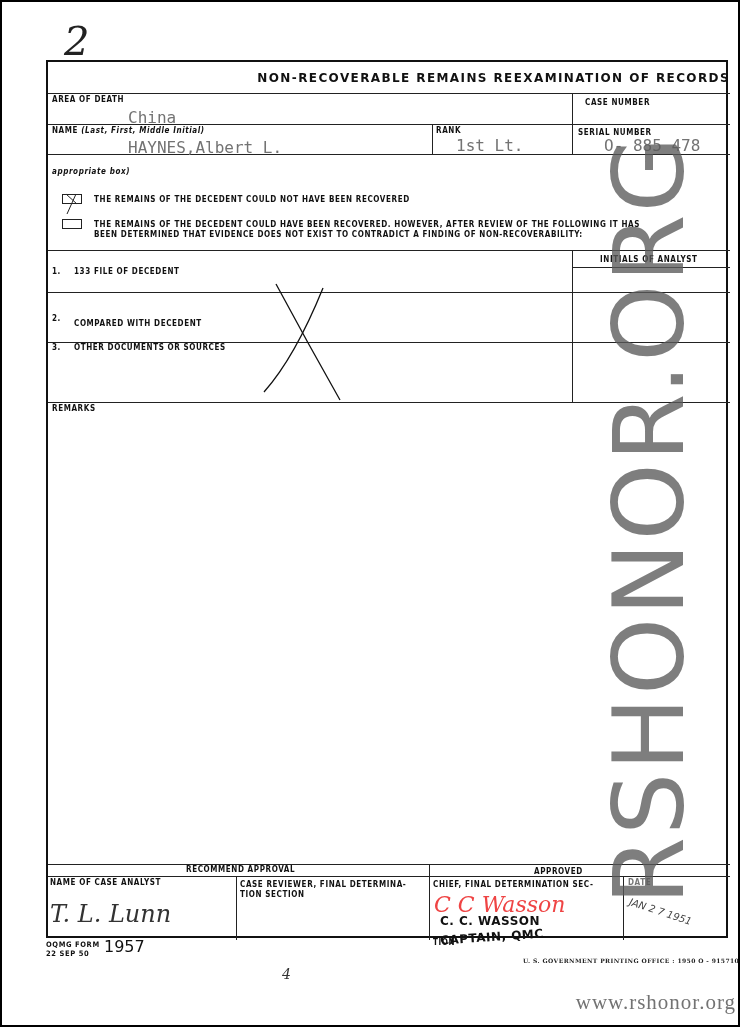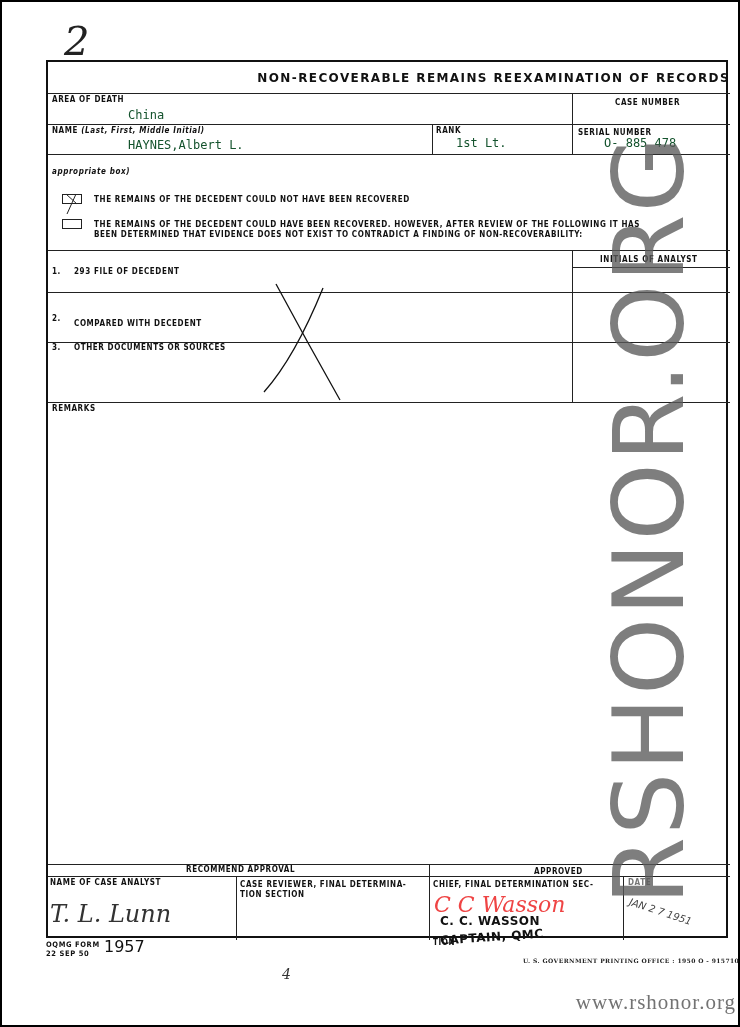--- a/index.html
+++ b/index.html
@@ -7,21 +7,21 @@
     width:740px; height:1027px; position:relative; overflow:hidden;
     background:#ffffff; font-family:"DejaVu Sans Mono", monospace; color:#111;
   }
   .frame { position:absolute; left:0; top:0; width:736px; height:1023px; border:2px solid #000; }
   .abs { position:absolute; }
   .form { position:absolute; left:46px; top:60px; width:682px; height:878px; border:2px solid #111; box-sizing:border-box; }
   .hl { position:absolute; height:0; border-top:1.5px solid #222; }
   .vl { position:absolute; width:0; border-left:1.5px solid #222; }
   .lbl { position:absolute; font-family:"DejaVu Sans Condensed","DejaVu Sans", sans-serif; font-size:8px; font-weight:bold; letter-spacing:0.6px; color:#111; white-space:nowrap; }
   .lbl i { font-style:italic; }
-  .typed { position:absolute; font-family:"DejaVu Sans Mono", monospace; font-size:12px; color:#14532d; white-space:nowrap; }
+  .typed { position:absolute; font-family:"DejaVu Sans Mono", monospace; font-size:16px; color:#737373; white-space:nowrap; }
   .title { position:absolute; left:0; width:682px; top:9px; text-align:right; font-family:"DejaVu Sans", sans-serif; font-weight:bold; font-size:12px; letter-spacing:1.4px; }
   .chk { position:absolute; width:18px; height:8px; border:1.5px solid #222; }
   .watermark {
     position:absolute; left:600px; top:905px; transform-origin:0 0; transform:rotate(-90deg);
     font-family:"DejaVu Sans", sans-serif; font-size:98px; color:rgba(90,90,90,0.78);
     letter-spacing:2px; white-space:nowrap; line-height:1;
   }
   .url { position:absolute; right:4px; bottom:12px; font-family:Liberation Serif, serif; font-size:21px; color:#737373; letter-spacing:1px; }
   .sig { position:absolute; font-family:"DejaVu Serif", serif; font-style:italic; color:#333; white-space:nowrap; }
   .stamp { position:absolute; font-family:"DejaVu Sans", sans-serif; font-weight:bold; color:#111; white-space:nowrap; }
@@ -50,21 +50,21 @@
 
   <div class="vl" style="left:524px; top:31px; height:61px;"></div>
   <div class="vl" style="left:384px; top:62px; height:30px;"></div>
   <div class="vl" style="left:524px; top:188px; height:152px;"></div>
   <div class="vl" style="left:381px; top:802px; height:76px;"></div>
   <div class="vl" style="left:188px; top:814px; height:64px;"></div>
   <div class="vl" style="left:575px; top:814px; height:64px;"></div>
 
   <div class="lbl" style="left:4px; top:33px;">AREA OF DEATH</div>
   <div class="typed" style="left:80px; top:46px;">China</div>
-  <div class="lbl" style="left:529px; top:36px;padding-left:38px;">CASE NUMBER</div>
+  <div class="lbl" style="left:499px; top:36px;padding-left:38px;">CASE NUMBER</div>
   <div class="typed" style="left:560px; top:46px;"></div>
 
   <div class="lbl" style="left:4px; top:64px;"><span>NAME </span><i>(Last, First, Middle Initial)</i></div>
   <div class="typed" style="left:80px; top:76px;">HAYNES,Albert L.</div>
   <div class="lbl" style="left:388px; top:64px;">RANK</div>
   <div class="typed" style="left:408px; top:74px;">1st Lt.</div>
   <div class="lbl" style="left:530px; top:66px;">SERIAL NUMBER</div>
   <div class="typed" style="left:556px; top:74px;">O- 885 478</div>
 
   <div class="lbl" style="left:4px; top:105px; font-style:italic;">appropriate box)</div>
@@ -77,21 +77,21 @@
   </div>
   <div class="lbl" style="left:46px; top:133px;">THE REMAINS OF THE DECEDENT COULD NOT HAVE BEEN RECOVERED</div>
 
   <div class="chk" style="left:14px; top:157px;"></div>
   <div class="lbl" style="left:46px; top:158px;">THE REMAINS OF THE DECEDENT COULD HAVE BEEN RECOVERED.  HOWEVER, AFTER REVIEW OF THE FOLLOWING IT HAS</div>
   <div class="lbl" style="left:46px; top:168px;">BEEN DETERMINED THAT EVIDENCE DOES NOT EXIST TO CONTRADICT A FINDING OF NON-RECOVERABILITY:</div>
 
   <div class="lbl" style="left:552px; top:193px;">INITIALS OF ANALYST</div>
 
   <div class="lbl" style="left:4px; top:205px;">1.</div>
-  <div class="lbl" style="left:26px; top:205px;">293 FILE OF DECEDENT</div>
+  <div class="lbl" style="left:26px; top:205px;">133 FILE OF DECEDENT</div>
 
   <div class="lbl" style="left:4px; top:252px;">2.</div>
   <div class="lbl" style="left:26px; top:257px;">COMPARED WITH DECEDENT</div>
 
   <div class="lbl" style="left:4px; top:281px;">3.</div>
   <div class="lbl" style="left:26px; top:281px;">OTHER DOCUMENTS OR SOURCES</div>
 
   <svg class="abs" style="left:210px; top:218px;" width="90" height="125">
     <path d="M18 4 C 40 45, 65 90, 82 120" stroke="#111" stroke-width="1.3" fill="none"></path>
     <path d="M65 8 C 50 45, 30 85, 6 112" stroke="#111" stroke-width="1.3" fill="none"></path>

